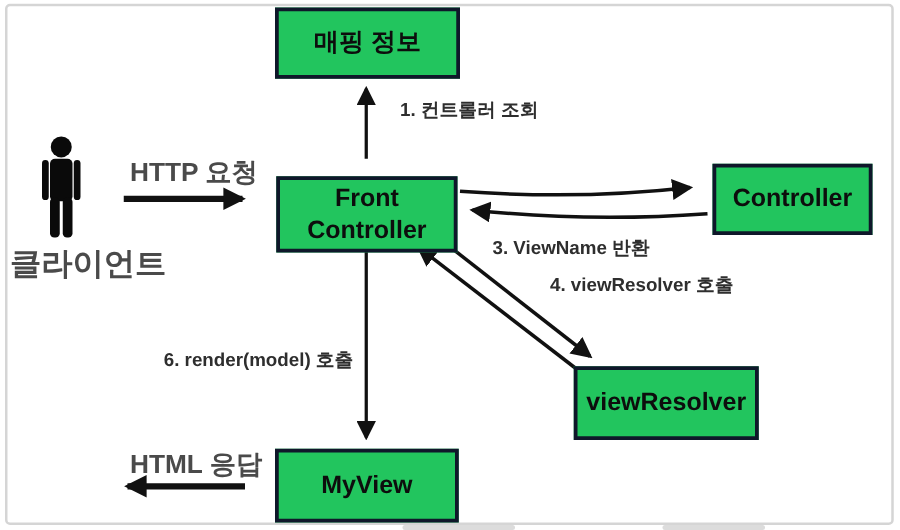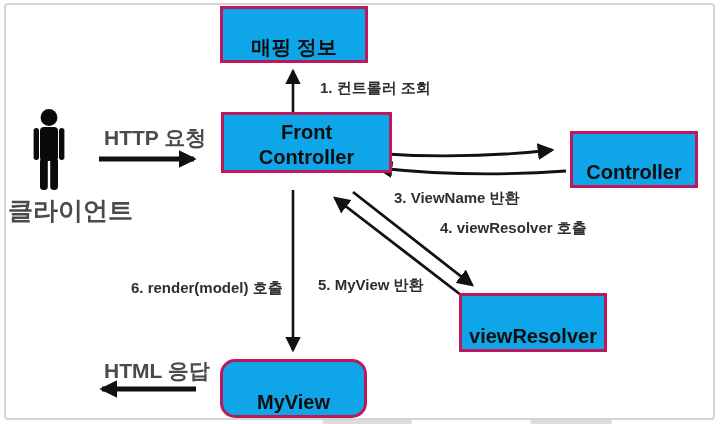--- a/index.html
+++ b/index.html
@@ -19,24 +19,24 @@
     border-radius: 4px;
     pointer-events: none;
   }
   svg.layer {
     position: absolute;
     left: 0; top: 0;
     width: 720px; height: 424px;
   }
   .box {
     position: absolute;
-    background: #0ea5e9;
-    border: 3px solid #be185d;
+    background: #22c55e;
+    border: 3px solid #0f172a;
     display: flex;
-    align-items: flex-end;
+    align-items: center;
     justify-content: center;
     text-align: center;
     font-weight: 700;
     font-size: 20px;
     color: #0d0d0d;
     line-height: 1.25;
   }
   .box .inner { display: block; }
   .box-front .inner { width: 118px; }
   .lbl {
@@ -101,40 +101,39 @@
       <rect x="59" y="128" width="5.4" height="32" rx="2.7"></rect>
       <rect x="40" y="158" width="7.8" height="32" rx="3.4"></rect>
       <rect x="50.2" y="158" width="7.8" height="32" rx="3.4"></rect>
     </g>
   </svg>
 
   <div class="box" style="left:220px; top:6px; width:148px; height:57px;">
     <span class="inner">매핑 정보</span>
   </div>
 
-  <div class="box box-front" style="left:221px; top:112px; width:171px; height:61px;">
+  <div class="box box-front" style="left:221px; top:141px; width:145px; height:61px;">
     <span class="inner">Front Controller</span>
   </div>
 
   <div class="box" style="left:570px; top:131px; width:128px; height:57px;">
     <span class="inner">Controller</span>
   </div>
 
   <div class="box" style="left:439px; top:293px; width:148px; height:59px;margin-left:20px;">
     <span class="inner">viewResolver</span>
   </div>
 
-  <div class="box" style="left:220px; top:359px; width:147px; height:59px;border-radius:15px;">
+  <div class="box" style="left:220px; top:359px; width:147px; height:59px;">
     <span class="inner">MyView</span>
   </div>
 
   <div class="lbl" style="left:320px; top:79px;">1. 컨트롤러 조회</div>
   <div class="lbl" style="left:394px; top:189px;">3. ViewName 반환</div>
   <div class="lbl" style="left:440px; top:219px;">4. viewResolver 호출</div>
-  <div class="lbl" style="left:318px; top:276px;">5. MyView 반환</div>
   <div class="lbl" style="left:131px; top:279px;">6. render(model) 호출</div>
 
   <div class="graylbl" style="left:104px; top:124px;">HTTP 요청</div>
   <div class="graylbl" style="left:8px; top:194px; font-size:25px;">클라이언트</div>
   <div class="graylbl" style="left:104px; top:357px;">HTML 응답</div>
 
   <div class="bottom-bar" style="left:322px; width:90px;"></div>
   <div class="bottom-bar" style="left:530px; width:82px;"></div>
 
 </div>

